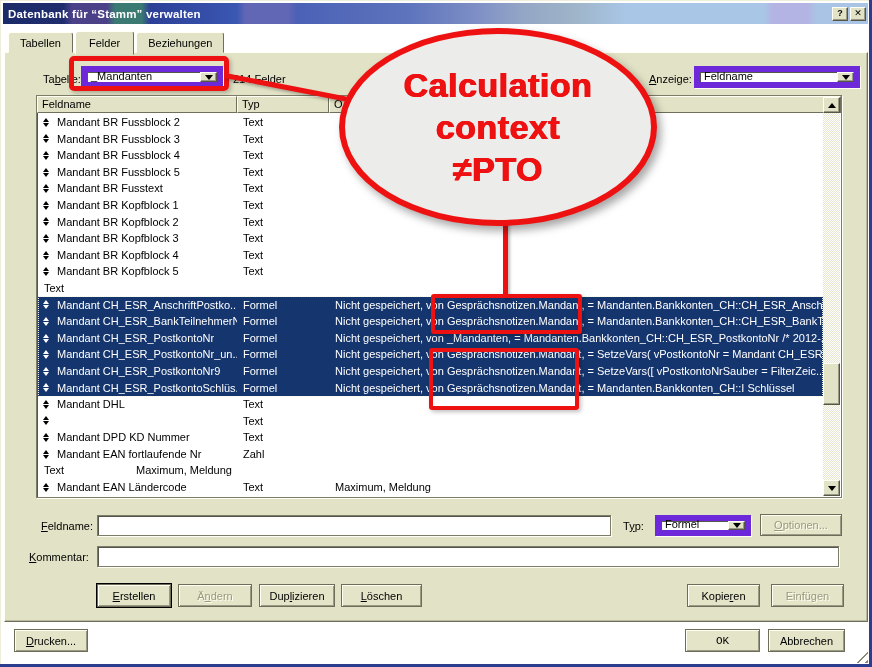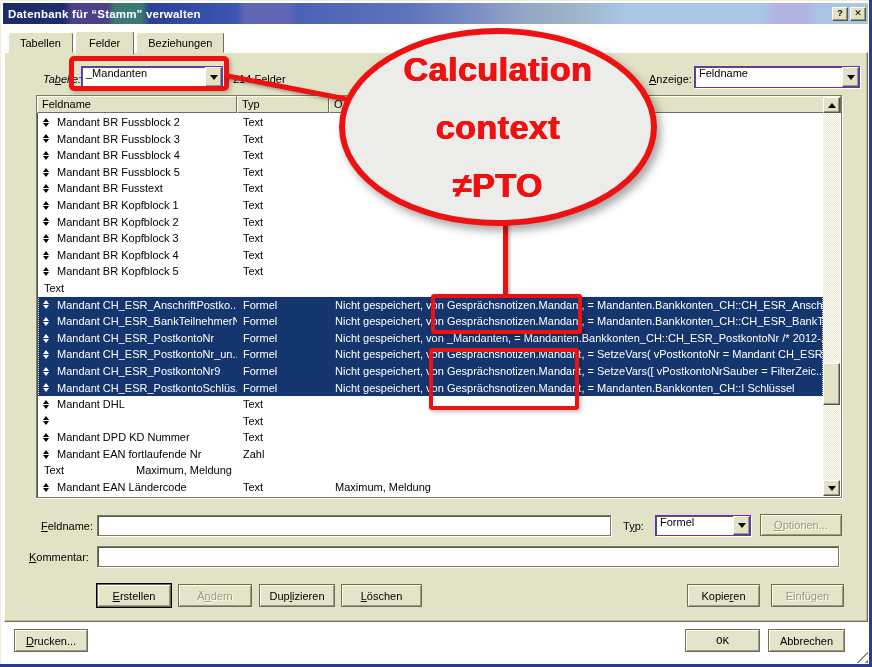--- a/index.html
+++ b/index.html
@@ -19,22 +19,22 @@
   
   .tabs{position:absolute;left:8px;top:30px;display:flex;align-items:flex-end;height:23px;z-index:3;}
   .tab{font-size:11px;padding:4px 11px 3px;background:#e2e2c6;border:1px solid;margin-right:2px;
     border-color:#fffff4 #6f6f5c #e2e2c6 #fffff4;border-radius:3px 3px 0 0;position:relative;}
   .tab.active{padding:5px 13px 5px;margin-bottom:-2px;z-index:4;}
   
   .tabpage{position:absolute;left:4px;top:52px;width:864px;height:570px;background:#e2e2c6;
     border:1px solid;border-color:#fffff4 #6f6f5c #6f6f5c #fffff4;box-shadow:inset -1px -1px 0 #b9b9a2;}
   .lbl{position:absolute;font-size:11px;color:#000;white-space:nowrap;}
   
-  .combo{position:absolute;background:#fff;border:1px solid #6d28d9;
-    box-shadow:inset 1px 1px 0 #55554a,1px 1px 0 #fffff6;display:flex;align-items:flex-start;}
+  .combo{position:absolute;background:#fff;border:6px solid #6d28d9;
+    box-shadow:inset 1px 1px 0 #55554a,1px 1px 0 #fffff6;display:flex;align-items:flex-end;}
   .combo .val{flex:1;font-size:11px;padding:0 4px;white-space:nowrap;overflow:hidden;}
   .combo .drop{width:17px;align-self:stretch;background:#e2e2c6;border:1px solid;
     border-color:#fffff4 #55554a #55554a #fffff4;box-shadow:inset -1px -1px 0 #9a9a84;
     display:flex;align-items:center;justify-content:center;}
   .tri-dn{width:0;height:0;border-left:4px solid transparent;border-right:4px solid transparent;border-top:5px solid #000;}
   
   .list{position:absolute;left:31px;top:42px;width:806px;height:403px;background:#fff;
     border:1px solid #7c7c68;box-shadow:inset 1px 1px 0 #55554a,1px 1px 0 #fffff6;overflow:hidden;}
   .list-header{display:flex;height:17px;background:#e2e2c6;font-size:11px;}
   .hcell{border:1px solid;border-color:#fffff4 #6f6f5c #6f6f5c #fffff4;padding:1px 4px;
@@ -78,21 +78,21 @@
   .grip{position:absolute;right:4px;bottom:4px;width:13px;height:13px;
     background:repeating-linear-gradient(135deg,transparent 0 3px,#fff 3px 4px,#8a8a74 4px 6px);
     clip-path:polygon(100% 0,100% 100%,0 100%);}
   
   .ann{position:absolute;z-index:10;pointer-events:none;}
   .redbox{border:5px solid #ee1111;border-radius:5px;box-shadow:2px 2px 4px rgba(0,0,0,.25);}
   .redbox.thin{border-width:4px;border-radius:3px;}
   .redline{background:#ee1111;box-shadow:2px 2px 3px rgba(0,0,0,.25);}
   .callout{left:339px;top:28px;width:318px;height:198px;background:#ececea;border:6px solid #ee1111;
     border-radius:50%;display:flex;flex-direction:column;align-items:center;justify-content:center;
-    box-shadow:4px 5px 8px rgba(0,0,0,.35);gap:16px;}
+    box-shadow:4px 5px 8px rgba(0,0,0,.35);}
   .callout div{font-size:34px;font-weight:900;color:#ee1111;line-height:1.24;letter-spacing:.5px;
     text-shadow:.6px 0 0 currentColor,-.6px 0 0 currentColor;}
 </style>
 </head>
 <body>
 
 <div class="window">
 
   <div class="titlebar">
     <span class="title">Datenbank für “Stamm” verwalten</span>
@@ -103,21 +103,21 @@
   </div>
 
   <div class="tabs">
     <div class="tab">Tabellen</div>
     <div class="tab active">Felder</div>
     <div class="tab">Beziehungen</div>
   </div>
 
   <div class="tabpage">
 
-    <span class="lbl" style="left:38px;top:20px;font-style:italic;">Ta<u>b</u>elle:</span>
+    <span class="lbl" style="left:38px;top:20px;">Ta<u>b</u>elle:</span>
     <div class="combo" style="left:76px;top:13px;width:142px;height:22px;">
       <span class="val">_Mandanten</span>
       <span class="drop">
           <span class="tri-dn"></span>
         </span>
     </div>
     <span class="lbl" style="left:228px;top:20px;">214 Felder</span>
 
     <span class="lbl" style="left:644px;top:20px;"><u>A</u>nzeige:</span>
     <div class="combo" style="left:689px;top:13px;width:166px;height:22px;">

